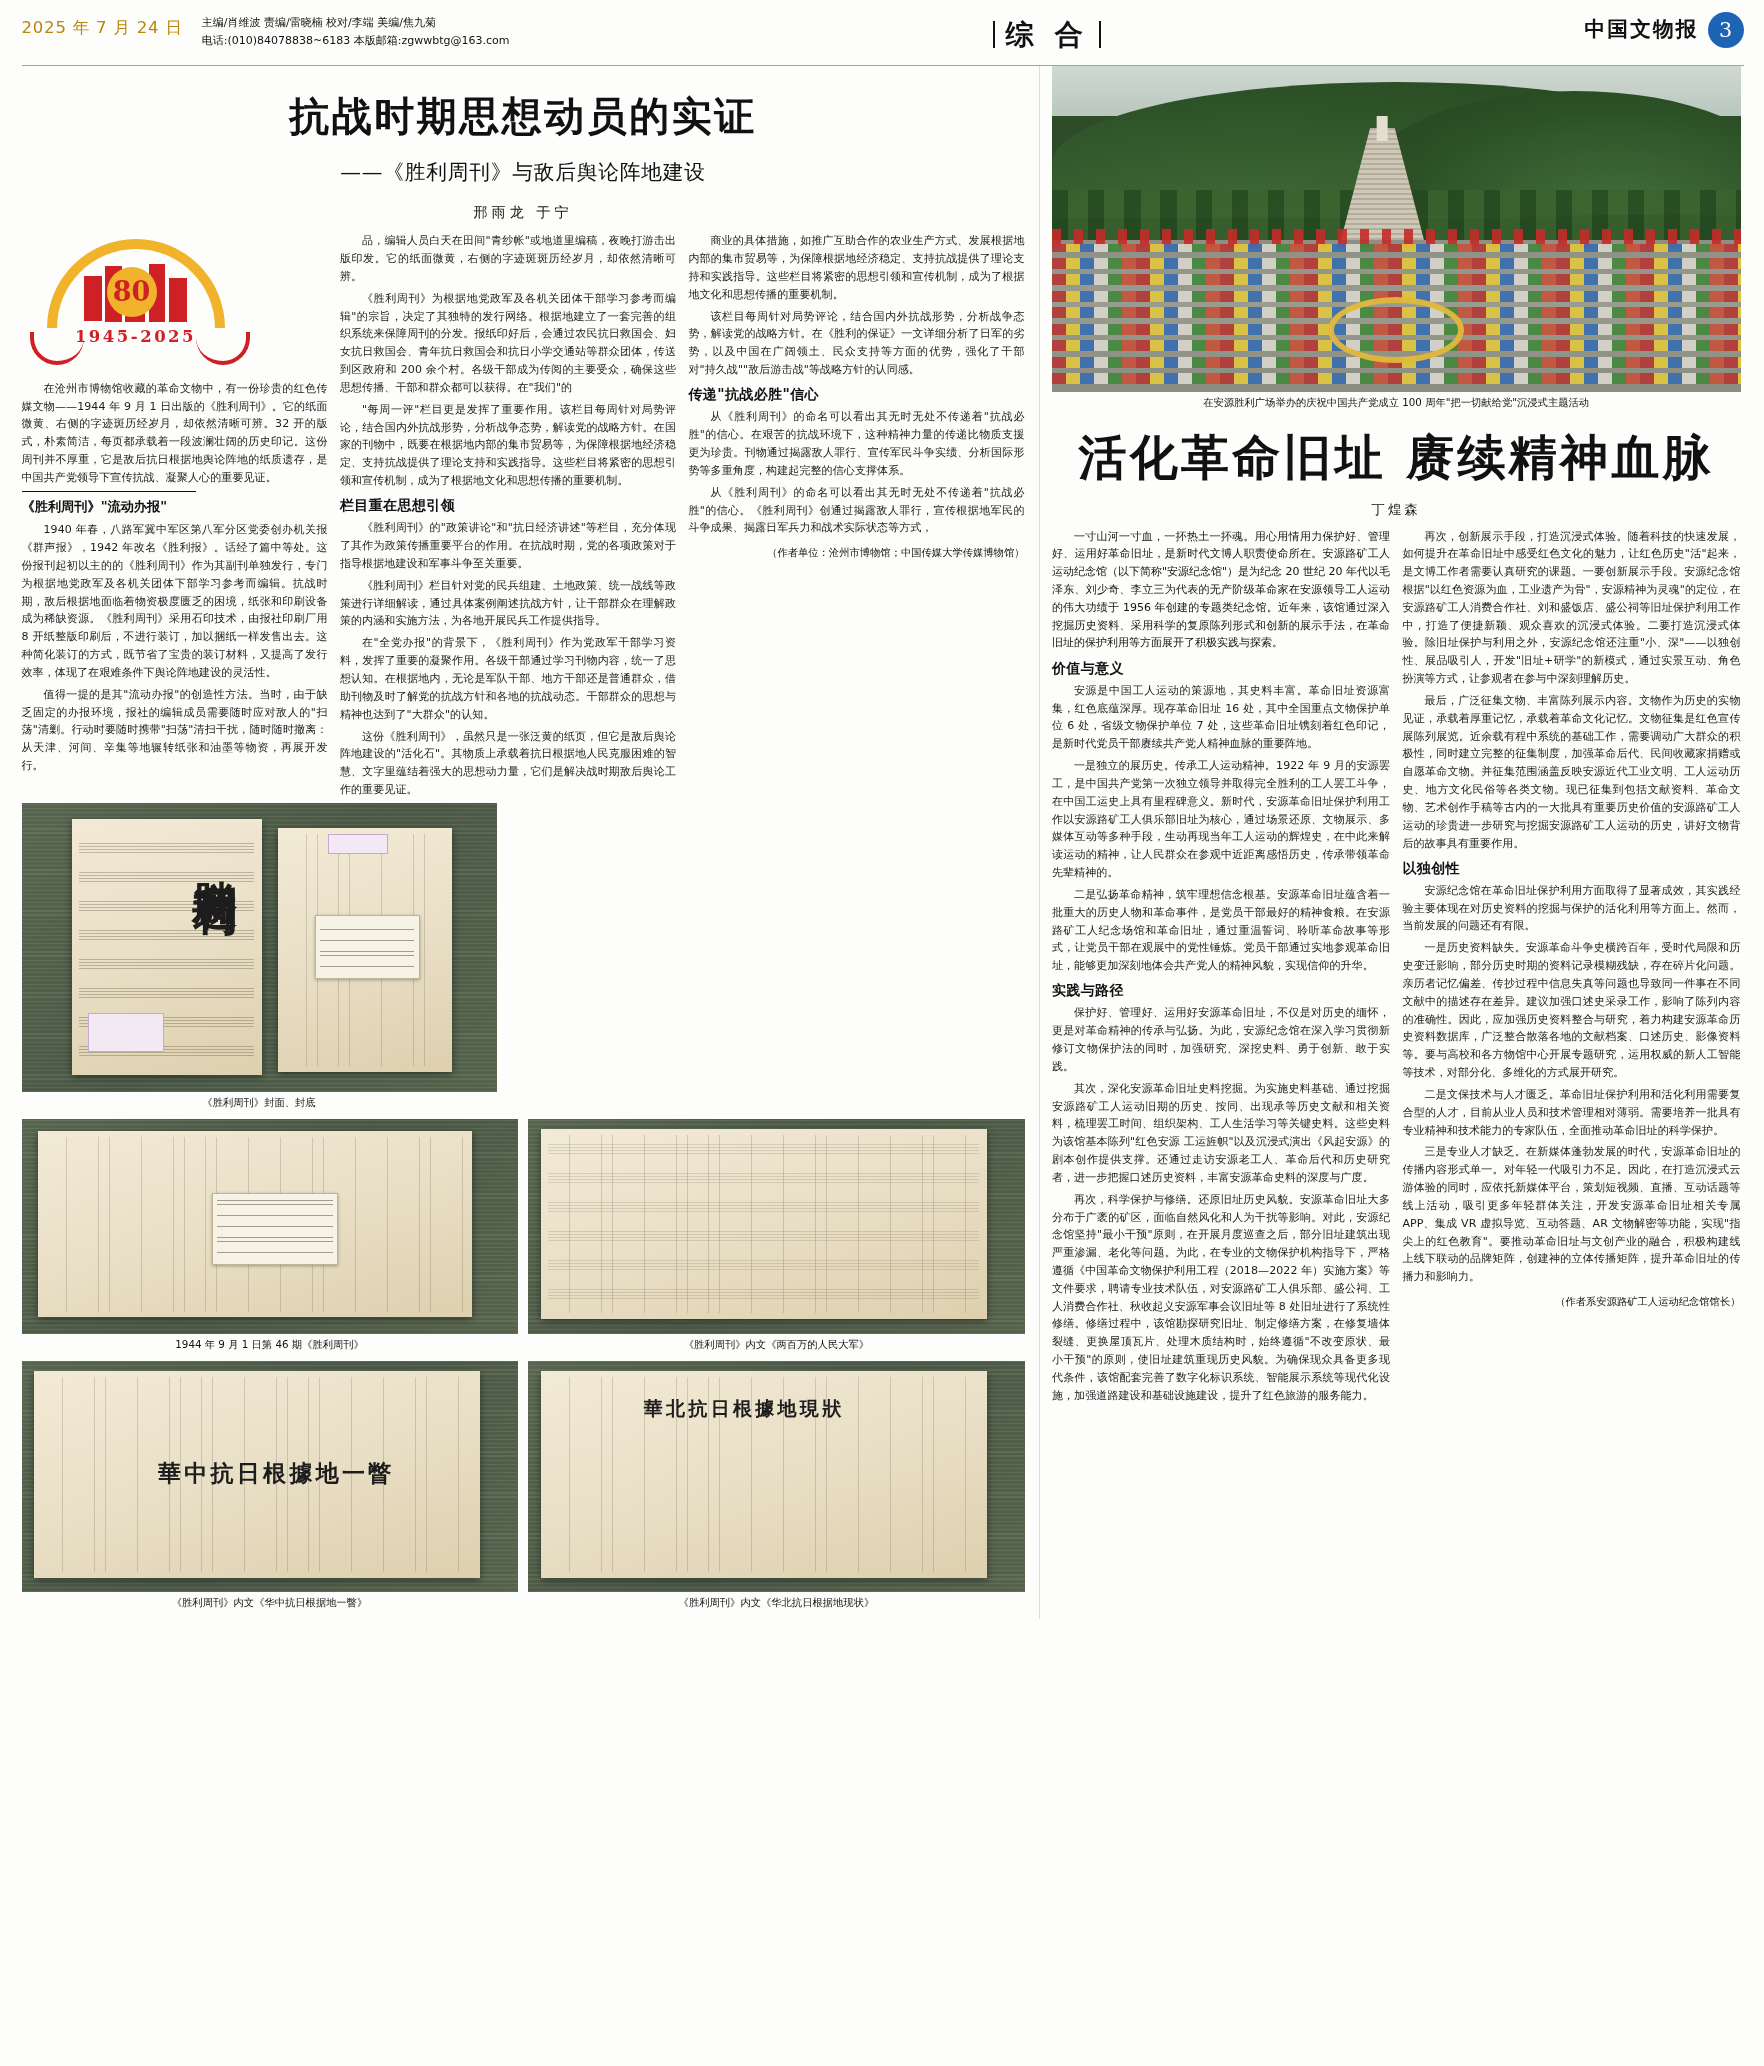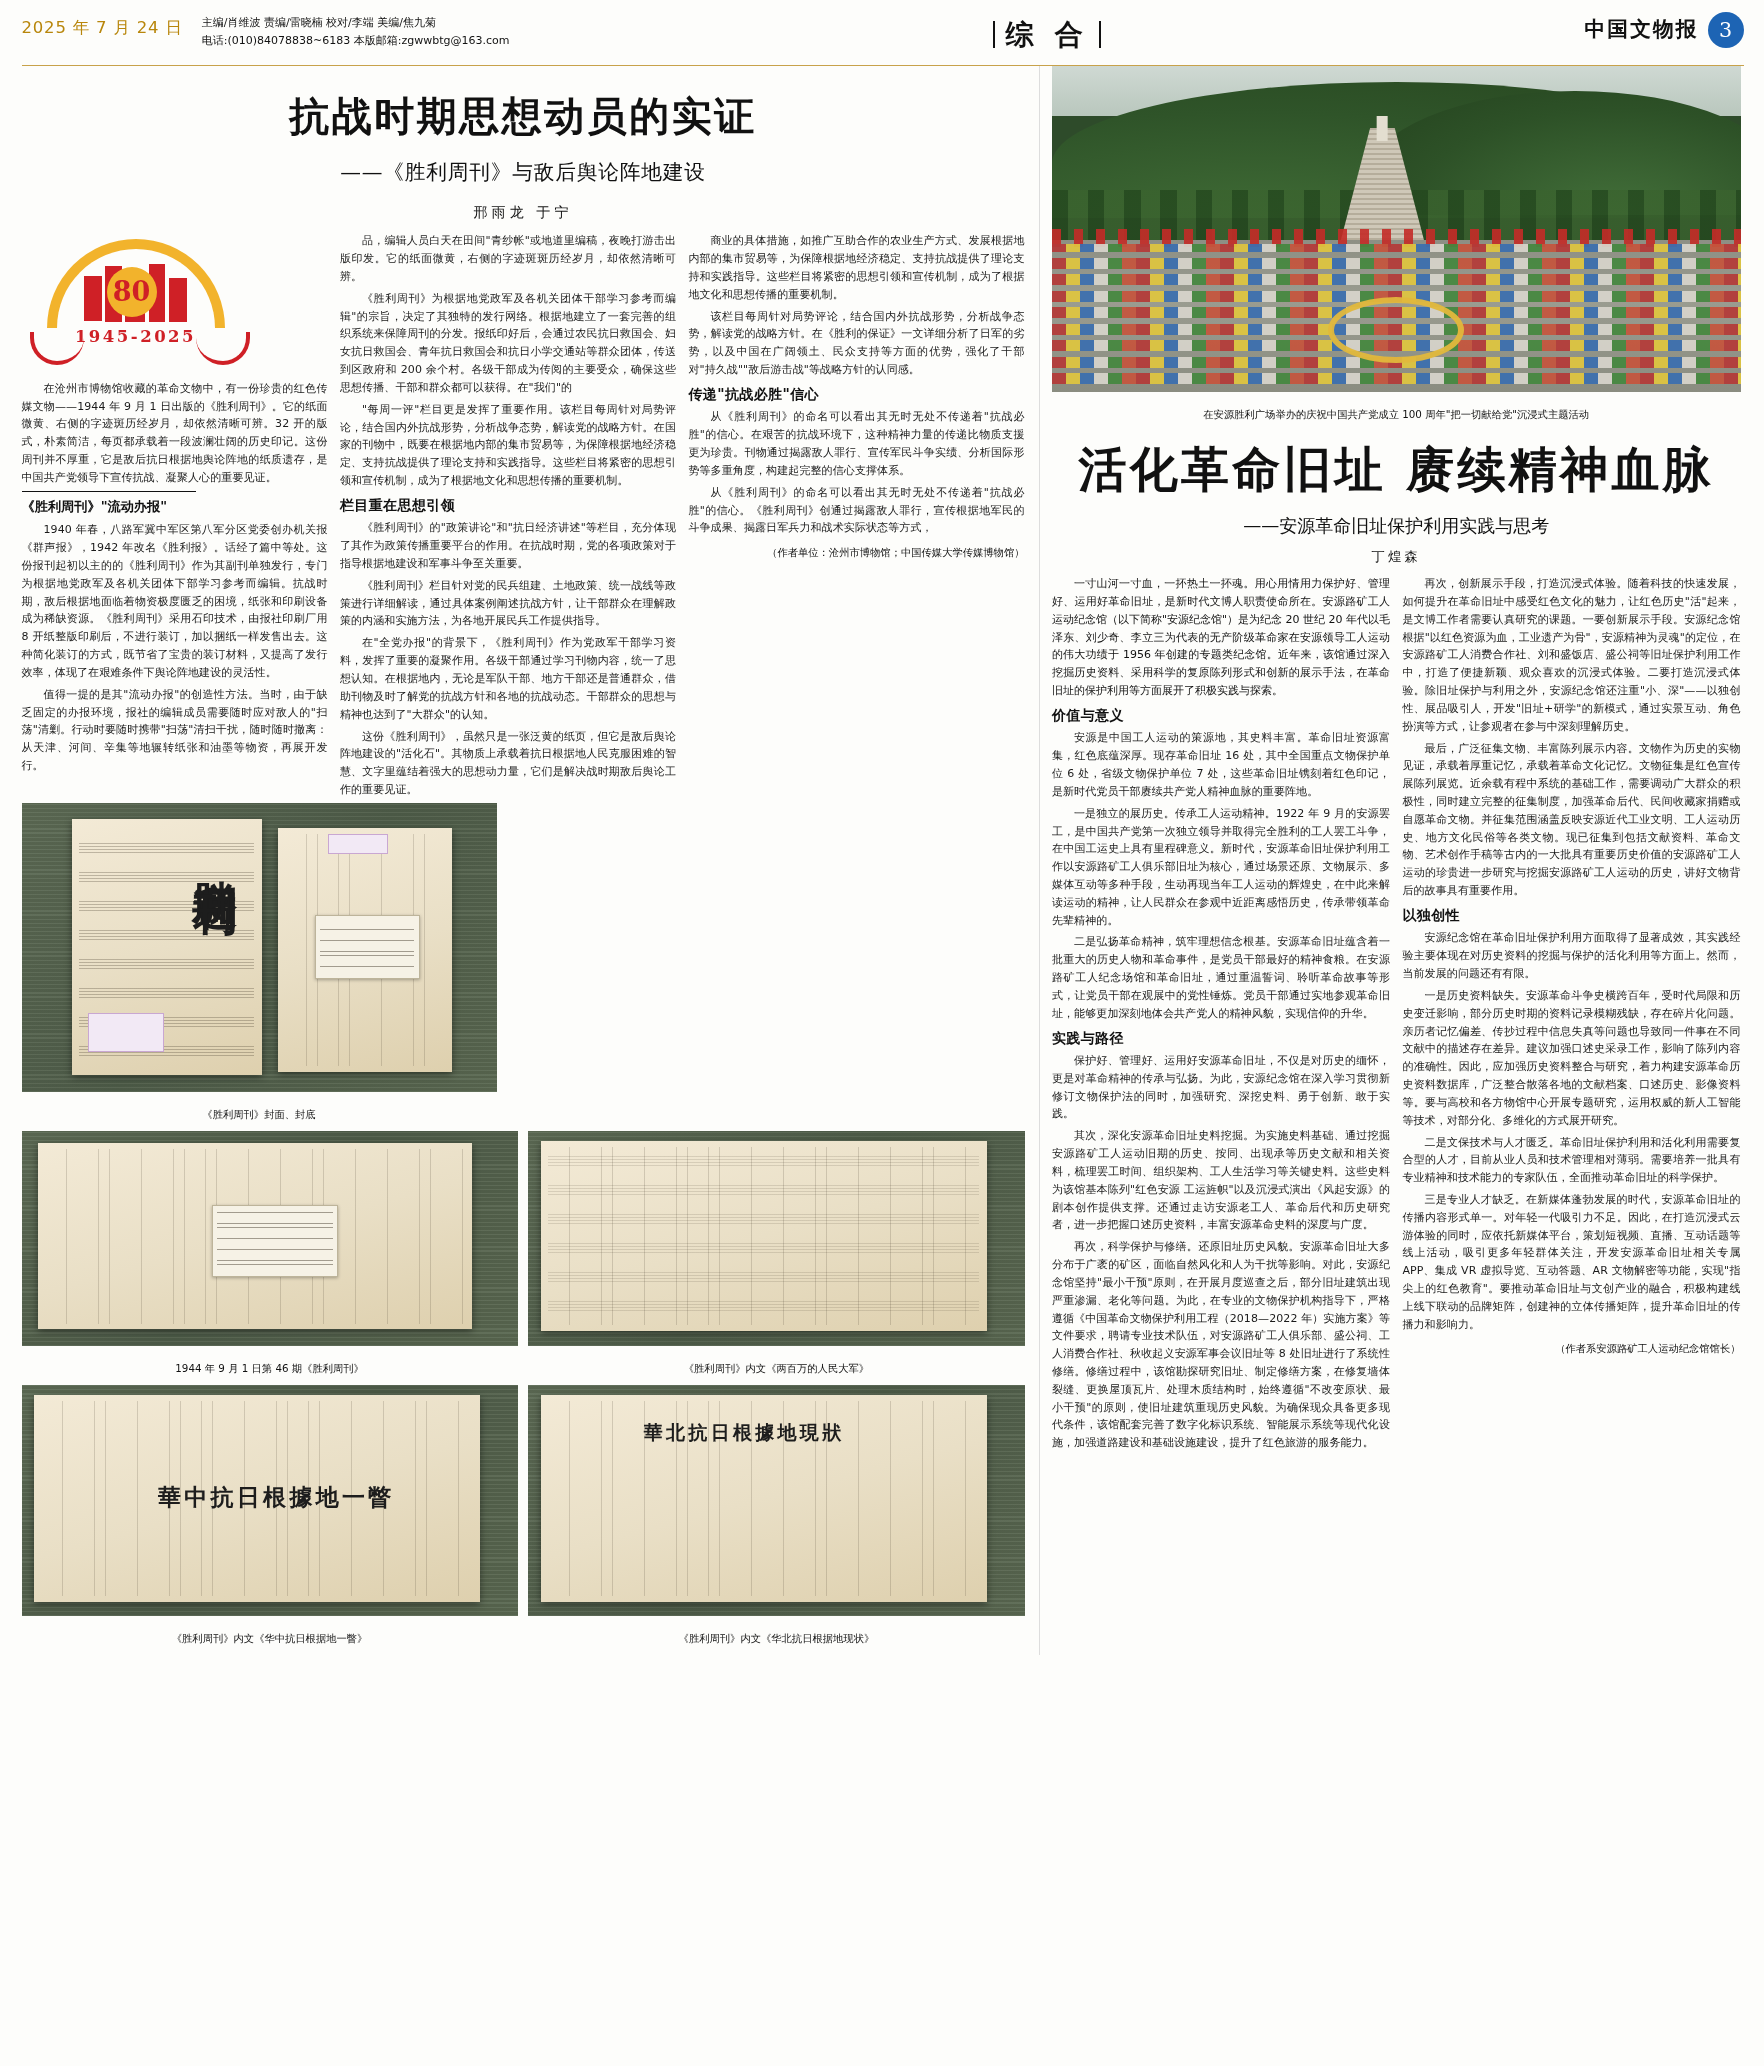--- a/index.html
+++ b/index.html
@@ -236,21 +236,21 @@
   .fig { margin:0 0 5.8px 0; }
   .fig-img {
     position:relative;
     width:100%;
     background:#6b6f63;
     overflow:hidden;
   }
   .fig-cap {
     font-size:10.3px;
     text-align:center;
-    margin-top:15px;
+    margin-top:3px;
     line-height:1.45;
   }
   .fig-row { display:flex; gap:10.7px; margin-bottom:3.3px;}
   .scan-bg-board {
     position:absolute; inset:0;
     background:
       repeating-linear-gradient(0deg, rgba(255,255,255,0.05) 0 1.2px, rgba(0,0,0,0.06) 1.2px 4.1px),
       linear-gradient(135deg,#5d6b55 0%,#4f5d49 50%,#5a6851 100%);
   }
   .paper {
@@ -560,21 +560,20 @@
           <div class="hero-plaza"></div>
           <div class="hero-flags"></div>
           <div class="hero-crowd"></div>
           <div class="hero-ring"></div>
         </div>
         <div class="fig-cap">在安源胜利广场举办的庆祝中国共产党成立 100 周年"把一切献给党"沉浸式主题活动</div>
       </div>
 
       <div class="rc-headline">
         <h1>活化革命旧址  赓续精神血脉</h1>
-        <h2>——安源革命旧址保护利用实践与思考</h2>
       </div>
       <div class="rc-byline">丁煌森</div>
 
       <div class="rc-cols">
 
         <div class="rc-col">
           <p class="lead">一寸山河一寸血，一抔热土一抔魂。用心用情用力保护好、管理好、运用好革命旧址，是新时代文博人职责使命所在。安源路矿工人运动纪念馆（以下简称"安源纪念馆"）是为纪念 20 世纪 20 年代以毛泽东、刘少奇、李立三为代表的无产阶级革命家在安源领导工人运动的伟大功绩于 1956 年创建的专题类纪念馆。近年来，该馆通过深入挖掘历史资料、采用科学的复原陈列形式和创新的展示手法，在革命旧址的保护利用等方面展开了积极实践与探索。</p>
           <h3 class="sub">价值与意义</h3>
           <p class="body">安源是中国工人运动的策源地，其史料丰富。革命旧址资源富集，红色底蕴深厚。现存革命旧址 16 处，其中全国重点文物保护单位 6 处，省级文物保护单位 7 处，这些革命旧址镌刻着红色印记，是新时代党员干部赓续共产党人精神血脉的重要阵地。</p>
           <p class="body">一是独立的展历史。传承工人运动精神。1922 年 9 月的安源罢工，是中国共产党第一次独立领导并取得完全胜利的工人罢工斗争，在中国工运史上具有里程碑意义。新时代，安源革命旧址保护利用工作以安源路矿工人俱乐部旧址为核心，通过场景还原、文物展示、多媒体互动等多种手段，生动再现当年工人运动的辉煌史，在中此来解读运动的精神，让人民群众在参观中近距离感悟历史，传承带领革命先辈精神的。</p>

